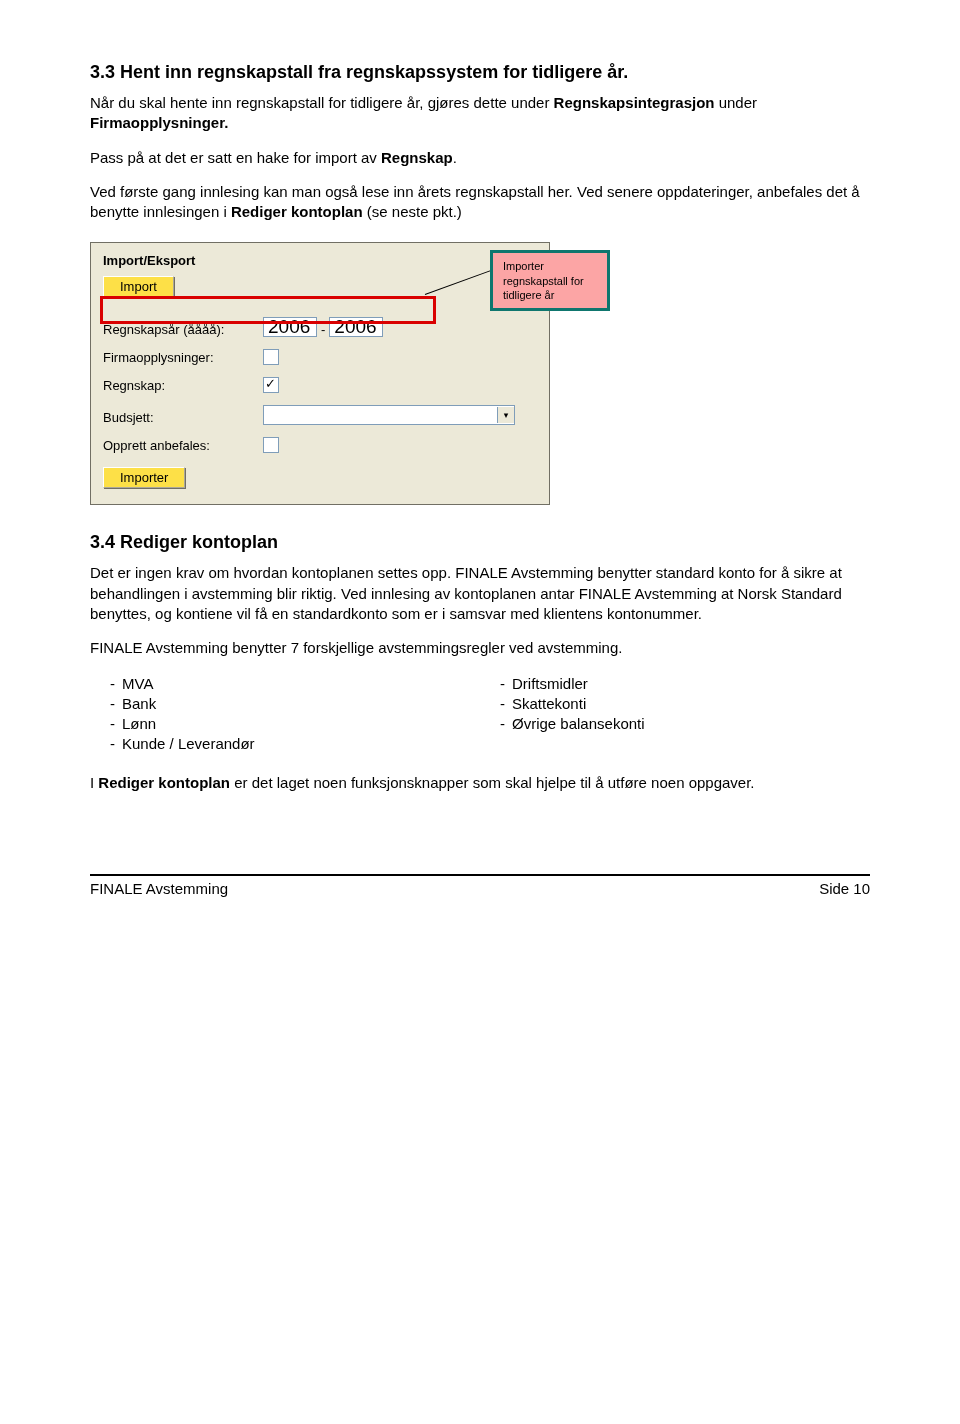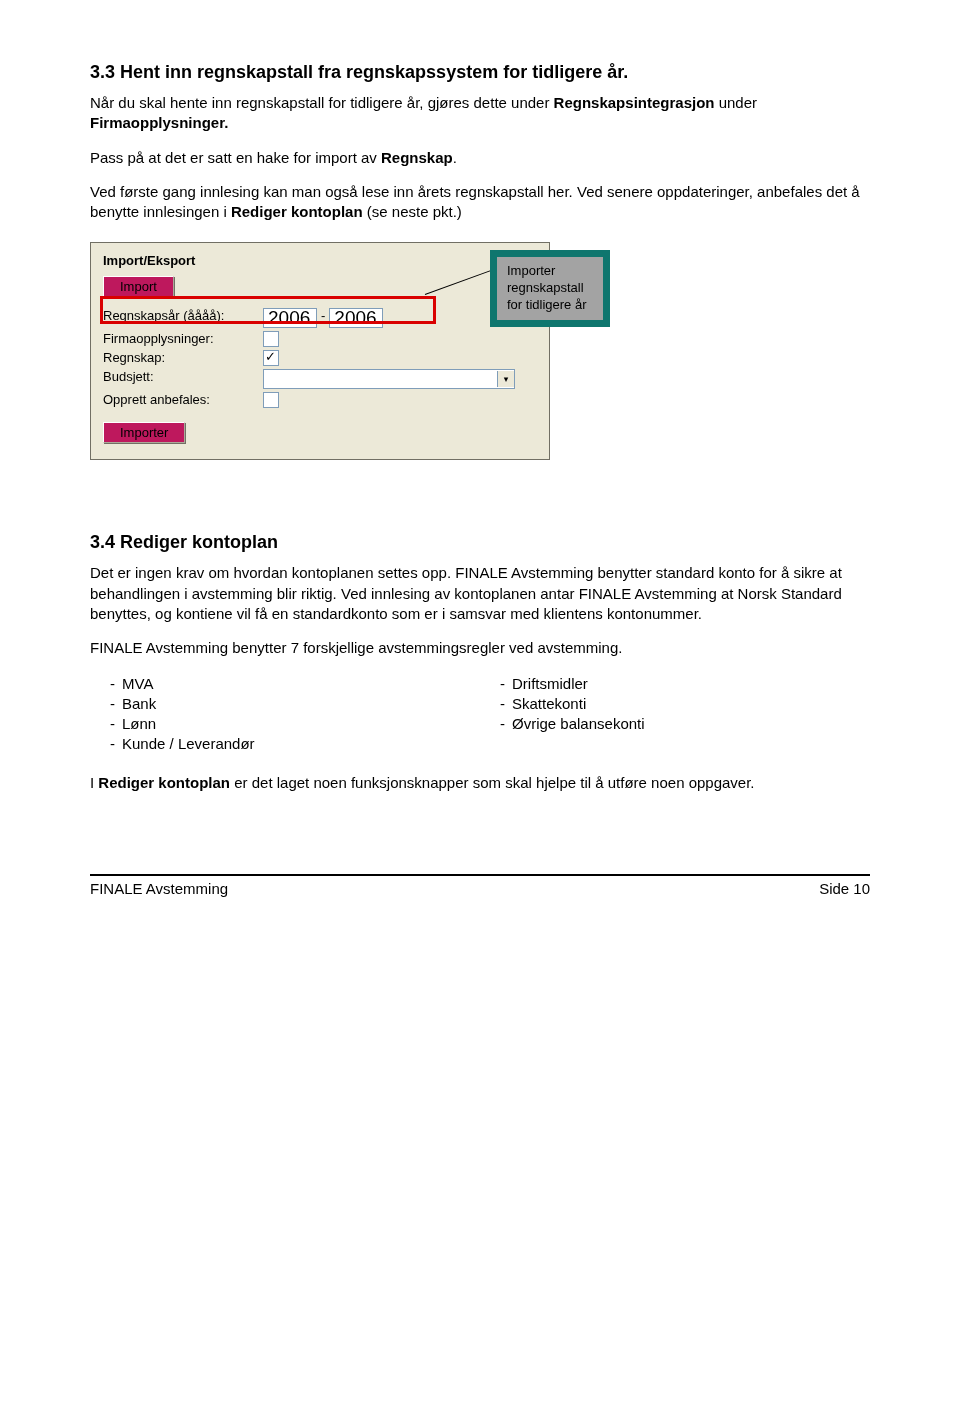--- a/index.html
+++ b/index.html
@@ -44,33 +44,33 @@
     font-family: Tahoma, Arial, sans-serif;
     font-size: 13px;
     color: #000;
   }
   .ss-title {
     font-weight: bold;
     margin-bottom: 6px;
   }
   .ss-btn {
     display: inline-block;
-    background: #be185d;
+    background: #fde047;
     border: 1px solid #aca899;
     border-top-color: #fff;
     border-left-color: #fff;
     padding: 2px 16px;
     font-size: 13px;
     box-shadow: 1px 1px 0 #716f64;
     margin: 2px 0;
   }
   .ss-row {
     display: flex;
-    align-items: flex-start;
-    margin: 3px 0;
+    align-items: flex-end;
+    margin: 12px 0;
   }
   .ss-label {
     width: 160px;
   }
   .ss-input {
     border: 1px solid #7f9db9;
     background: #fff;
     padding: 1px 4px;
     font-size: 19px;
     width: 44px;
@@ -127,24 +127,24 @@
     height: 22px;
     pointer-events: none;
   }
   .anno-line {
     position: absolute;
     border-top: 1px solid #000;
     transform-origin: left center;
   }
   .anno-box {
     position: absolute;
-    border: 7px solid #0f766e;
-    background: #a3a3a3;
+    border: 3px solid #0f766e;
+    background: #fca5a5;
     padding: 6px 10px;
-    font-size: 13px;
+    font-size: 11px;
     line-height: 1.3;
     width: 120px;
     box-sizing: border-box;
   }
   .import-row {
     display: flex;
     justify-content: flex-start;
     margin-top: 12px;
     padding-right: 10px;
   }

